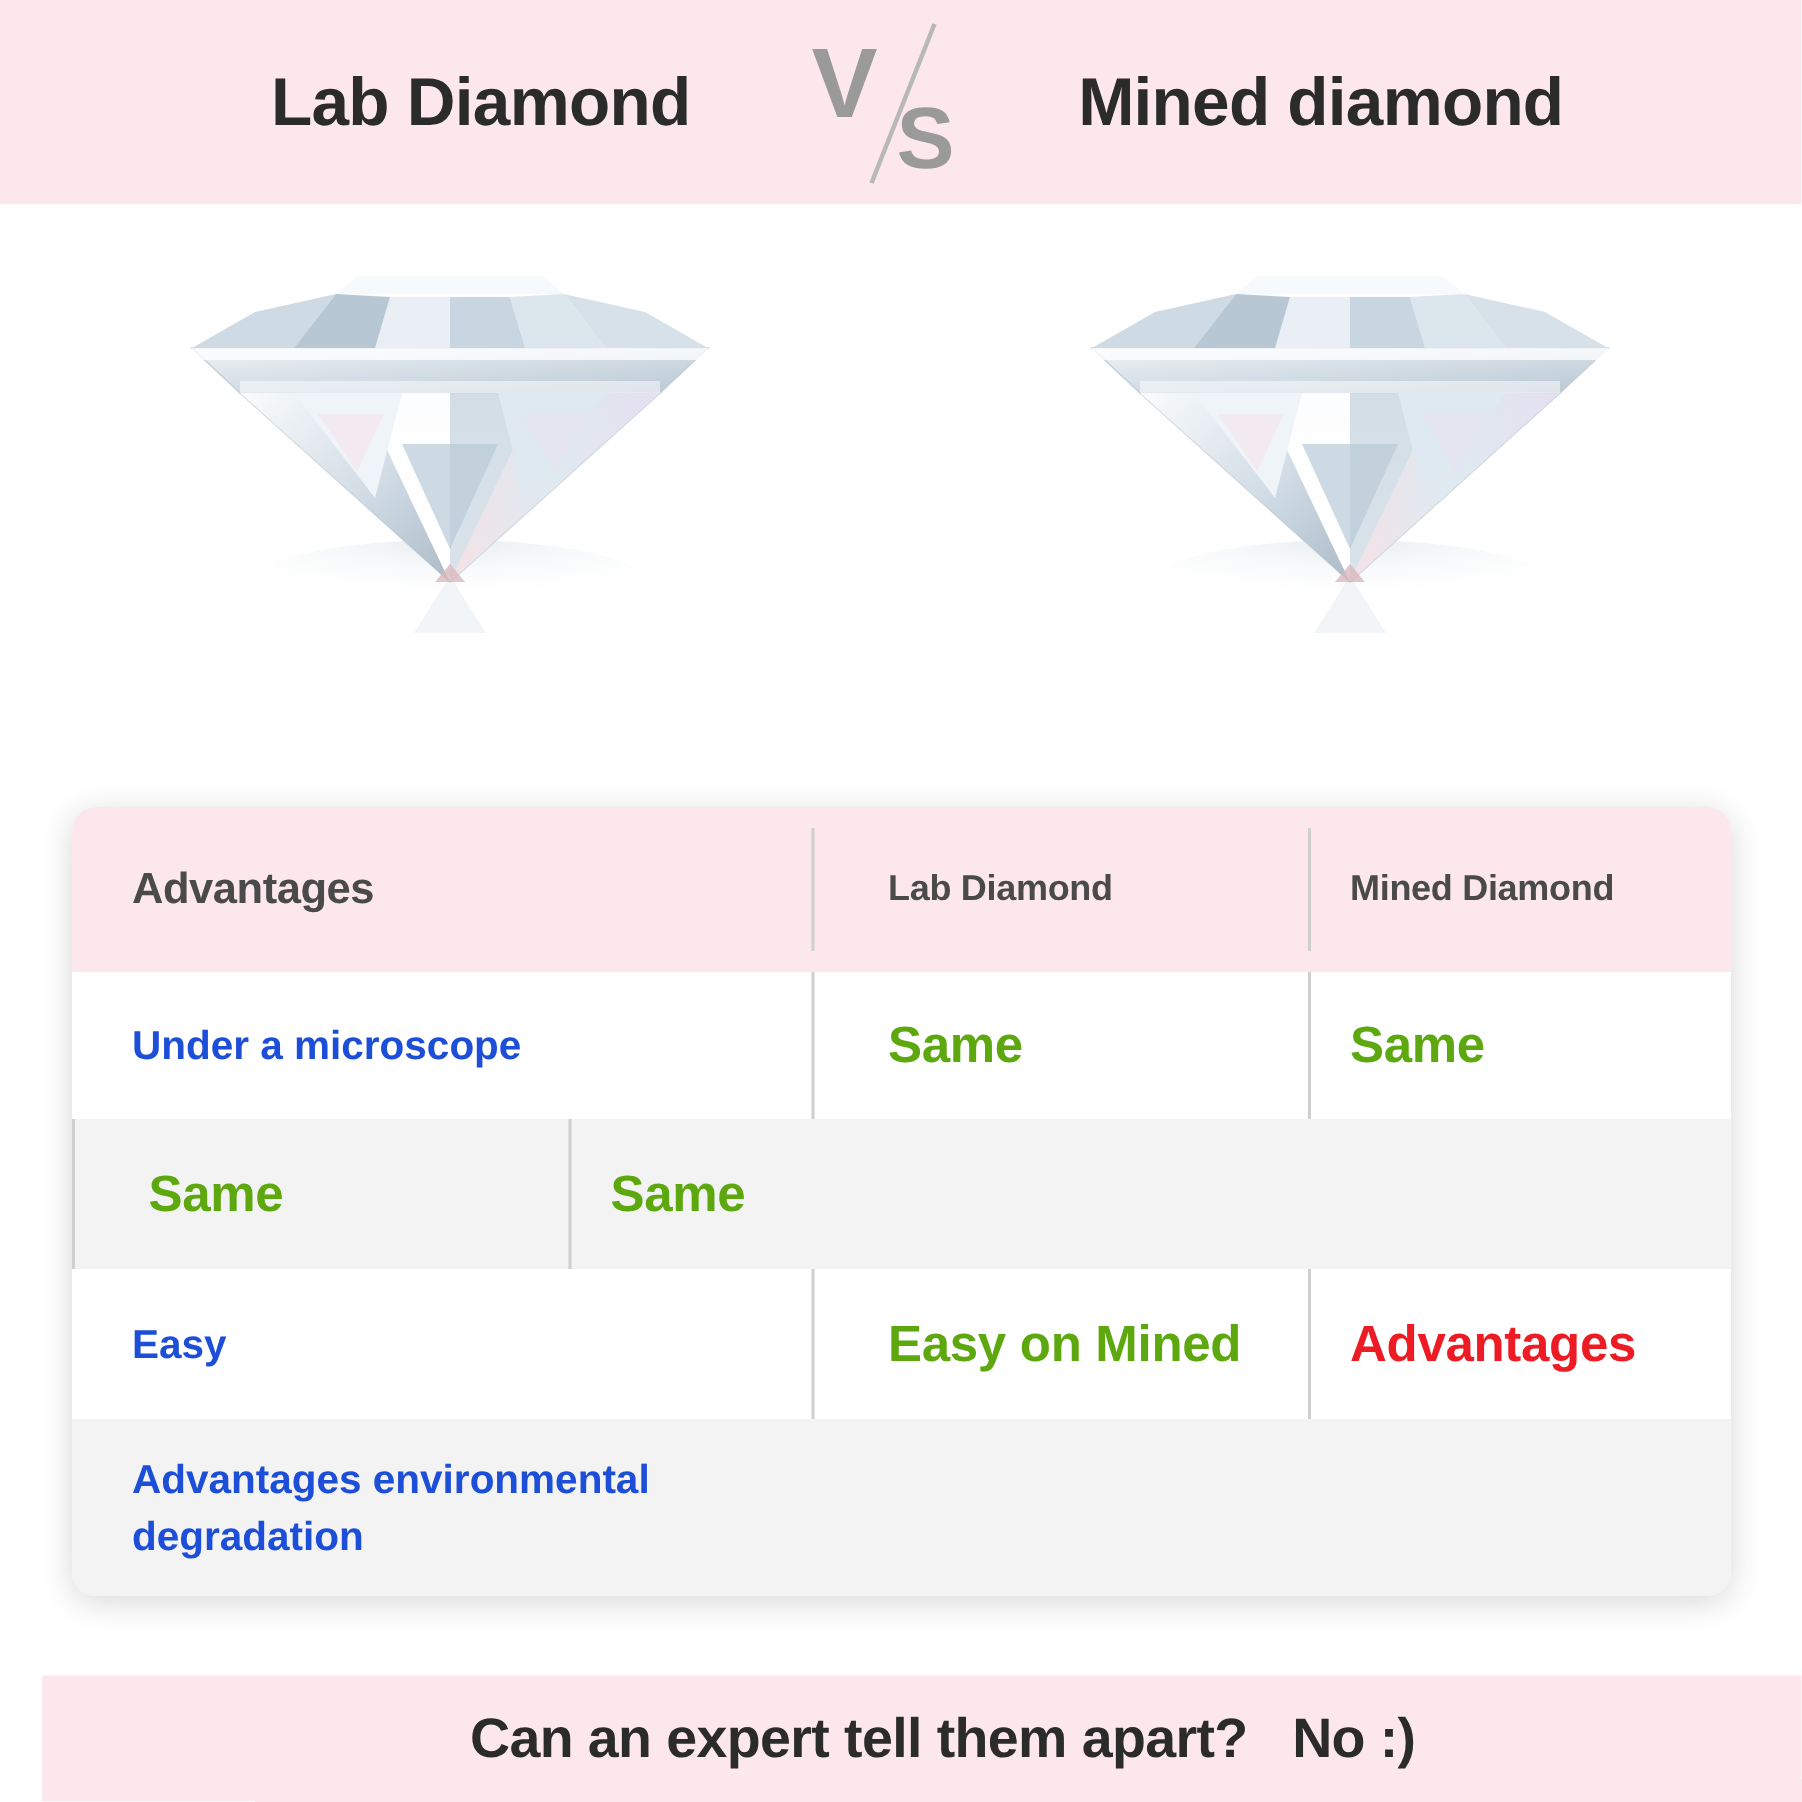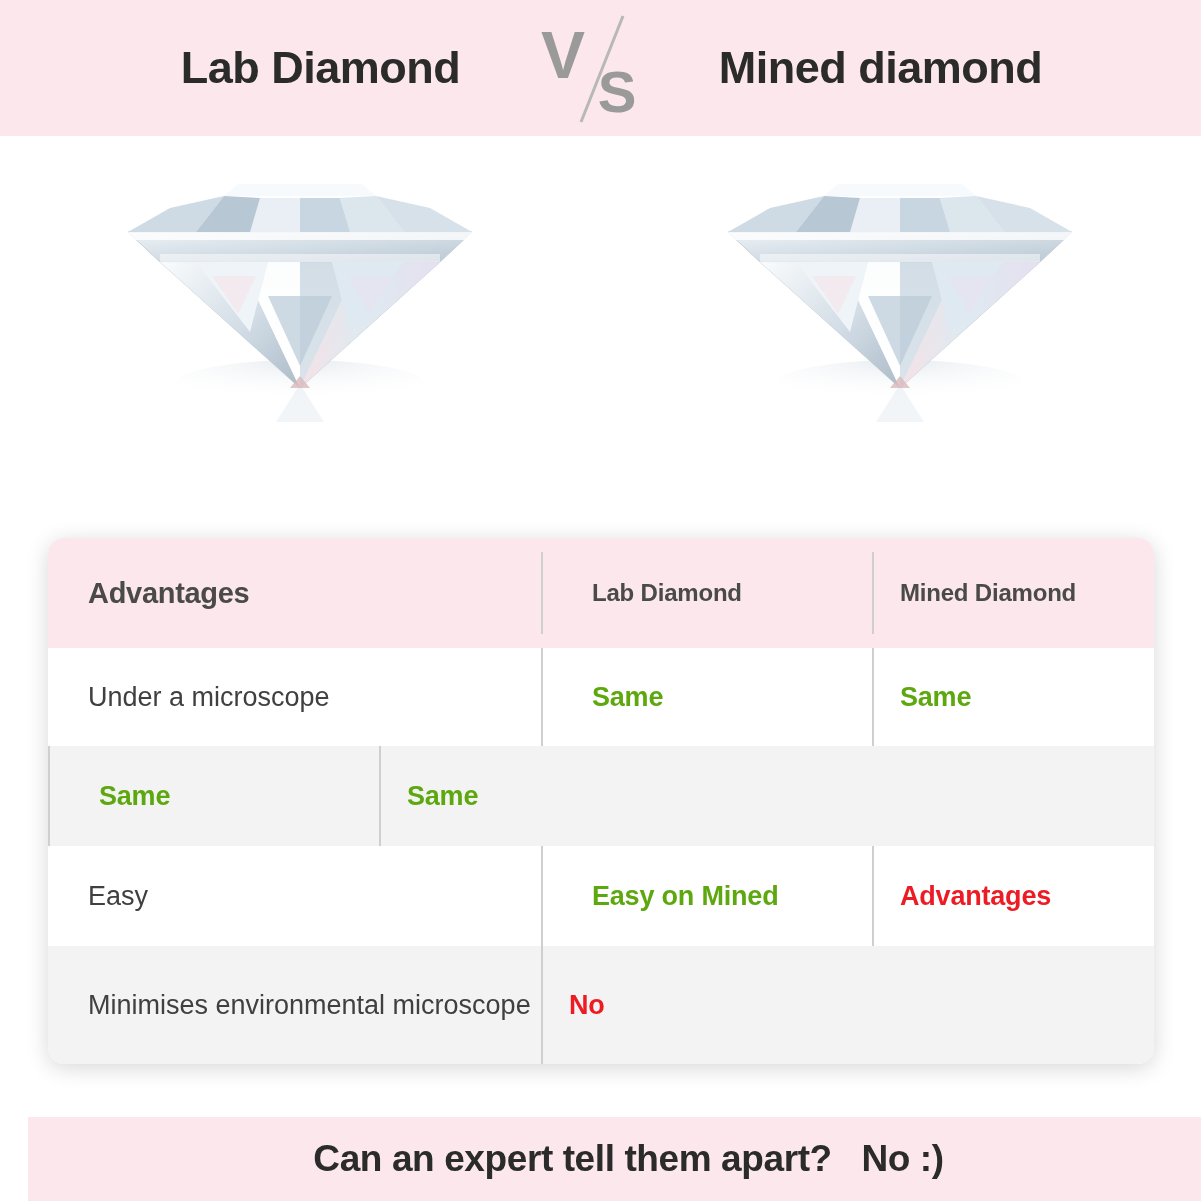--- a/index.html
+++ b/index.html
@@ -138,27 +138,27 @@
   }
   .head-col {
     font-size: 24px;
     font-weight: 700;
     color: #4a4a4a;
     letter-spacing: -0.2px;
   }
 
   .label-text {
     font-size: 27px;
-    font-weight: 400;
-    color: #404040;
+    font-weight: 700;
+    color: #1d4ed8;
     line-height: 1.42;
   }
 
   .val {
-    font-size: 27px;
+    font-size: 34px;
     font-weight: 700;
     letter-spacing: -0.2px;
   }
   .val.good { color: #5ea80f; }
   .val.bad  { color: #ed1c24; }
 
   
   .footer-banner {
     position: absolute;
     left: 0;
@@ -336,24 +336,21 @@
       <div class="cell c-lab divided">
         <span class="val good">Easy on Mined</span>
       </div>
       <div class="cell c-mined divided">
         <span class="val bad">Advantages</span>
       </div>
     </div>
 
     <div class="trow gray r4">
       <div class="cell c-label">
-        <span class="label-text">Minimises environmental microscope</span>
-      </div>
-      <div class="cell c-mined divided">
-        <span class="val bad">No</span>
+        <span class="label-text">Advantages environmental degradation</span>
       </div>
     </div>
 
   </div>
 
   <div class="footer-banner">
     <span class="footer-text">Can an expert tell them apart?   No :)</span>
   </div>
 
 </div>

